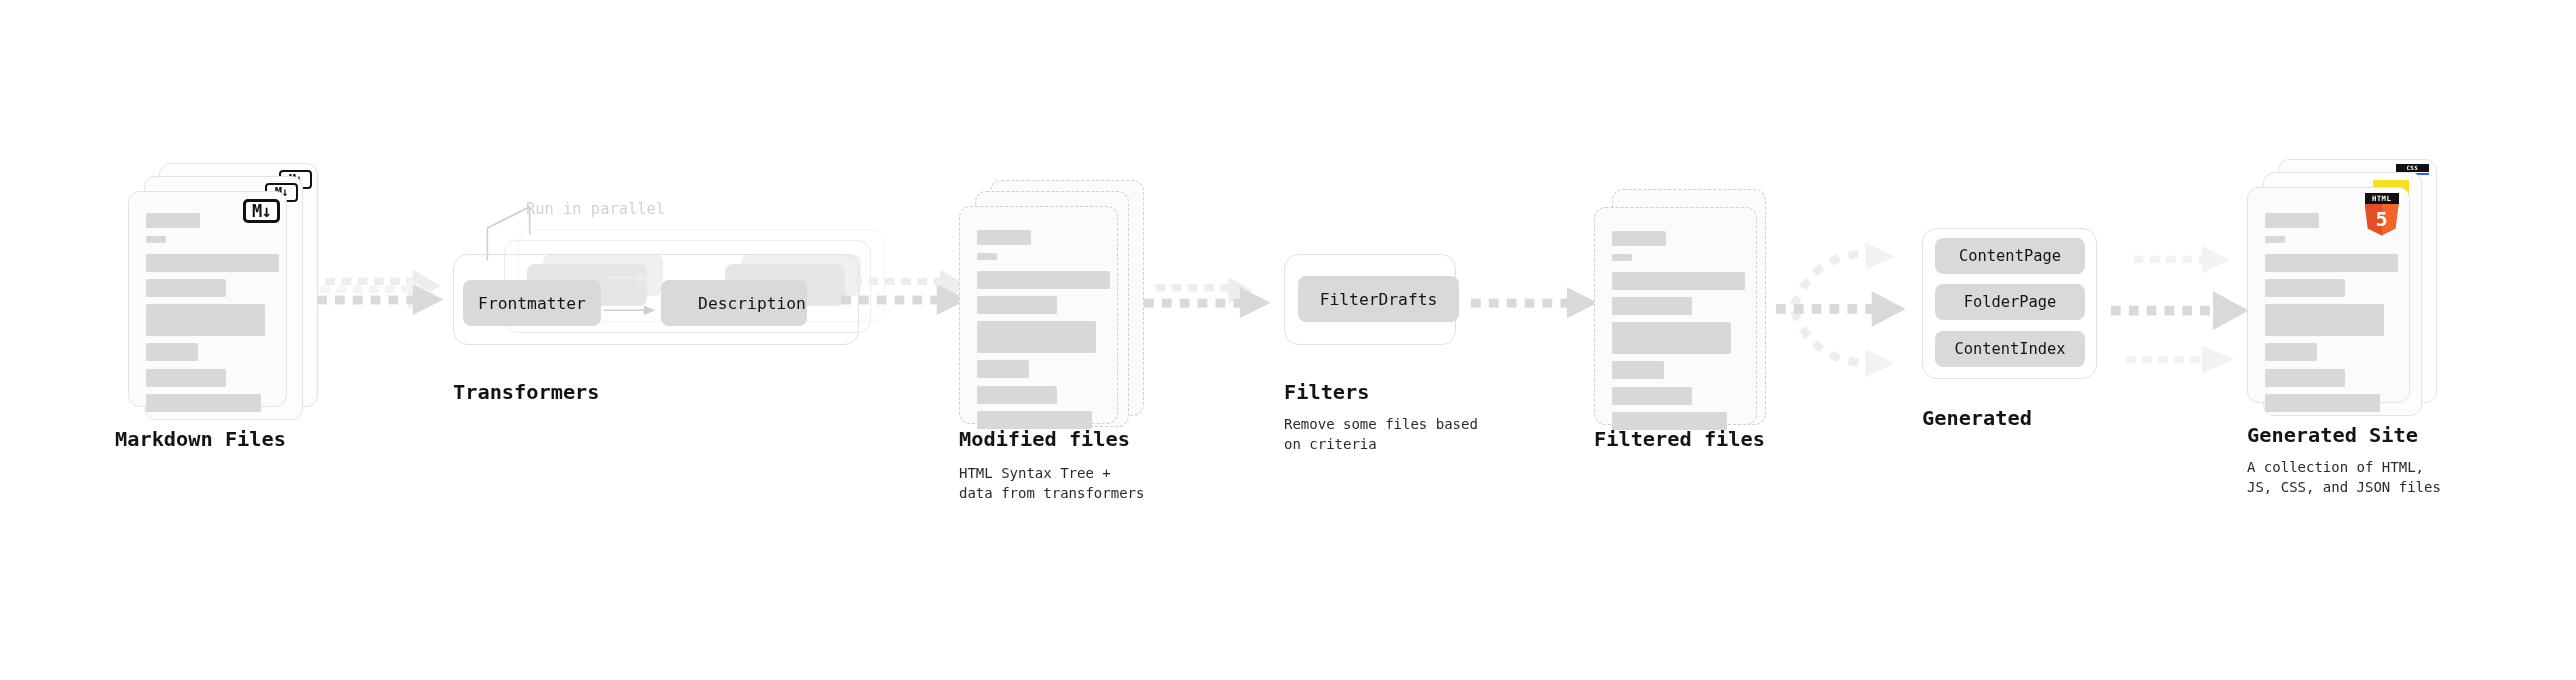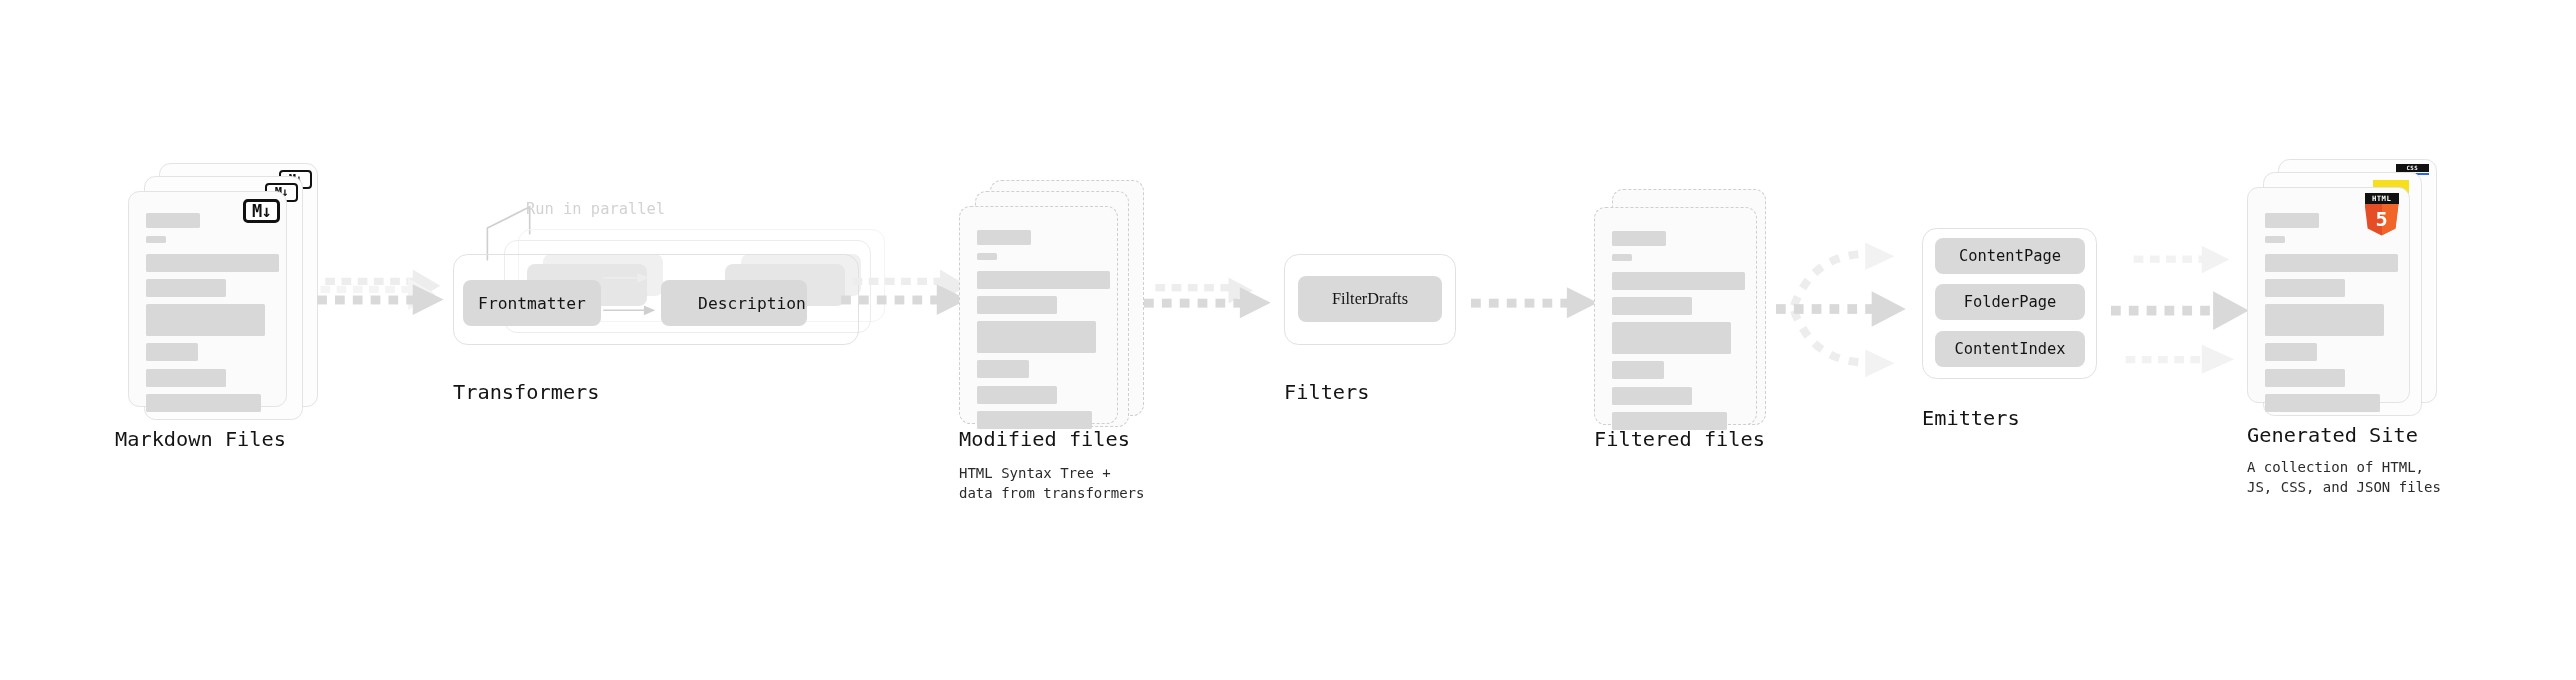--- a/index.html
+++ b/index.html
@@ -19,21 +19,21 @@
   .sheet.dashed{border:1.6px dashed #cfcfcf;background:#fbfbfb;}
   .sheet.ghost{background:#fdfdfd;}
   .lines{position:absolute;left:18px;top:21px;}
   .ln{background:#d8d8d8;border-radius:1.6px;height:15.4px;margin-bottom:7.3px;}
   .ln.h{height:18px;}
   .ln.tiny{height:7.3px;margin-bottom:10.6px;}
 
   
   .cap-title{
     position:absolute;font-size:20.3px;letter-spacing:0px;
-    color:#141414;white-space:nowrap;font-weight:400;
+    color:#141414;white-space:nowrap;font-weight:700;
   }
   .cap-sub{
     position:absolute;font-size:14px;line-height:20.3px;color:#2a2a2a;
     white-space:pre;
   }
 
   
   .md-badge{
     position:absolute;border:3.3px solid #111;border-radius:4.9px;background:#fff;
     display:flex;align-items:center;justify-content:center;
@@ -236,22 +236,24 @@
         <rect x="22" y="18" width="12" height="11"></rect>
       <rect x="44" y="18" width="12" height="11"></rect>
         <rect x="66" y="18" width="12" height="11"></rect>
       <rect x="88" y="18" width="12" height="11"></rect>
         <rect x="110" y="18" width="12" height="11"></rect>
       <polygon points="118,4 156,23 118,42"></polygon>
     </g>
   </svg>
 
   <div class="gbox" style="left:1284px;top:254px;width:172px;height:91px;border-radius:14.6px;"></div>
-  <div class="pill" style="left:1298px;top:276px;width:144px;height:46px;font-family:Liberation Serif, serif;">FilterDrafts</div>
+  <div class="pill" style="left:1298px;top:276px;width:161px;height:46px;">FilterDrafts</div>
   <div class="cap-title" style="left:1284px;top:380px;">Filters</div>
+  <div class="cap-sub" style="left:1284px;top:414px;">Remove some files based
+on criteria</div>
 
   <svg style="left:1471px;top:284px;width:130px;height:57px;" viewBox="0 0 160 70" width="130" height="57">
     <g fill="#d9d9d9">
       <rect x="0" y="18" width="12" height="11"></rect>
         <rect x="22" y="18" width="12" height="11"></rect>
       <rect x="44" y="18" width="12" height="11"></rect>
         <rect x="66" y="18" width="12" height="11"></rect>
       <rect x="88" y="18" width="12" height="11"></rect>
         <rect x="110" y="18" width="12" height="11"></rect>
       <polygon points="118,4 156,23 118,42"></polygon>
@@ -291,21 +293,21 @@
       <rect x="88" y="84" width="12" height="12"></rect>
         <rect x="110" y="84" width="12" height="12"></rect>
       <polygon points="118,68 160,90 118,112"></polygon>
     </g>
   </svg>
 
   <div class="gbox" style="left:1922px;top:228px;width:175px;height:151px;border-radius:14.6px;"></div>
   <div class="pill" style="left:1935px;top:238px;width:150px;height:36px;font-size:15.4px;">ContentPage</div>
   <div class="pill" style="left:1935px;top:284px;width:150px;height:36px;font-size:15.4px;">FolderPage</div>
   <div class="pill" style="left:1935px;top:331px;width:150px;height:36px;font-size:15.4px;">ContentIndex</div>
-  <div class="cap-title" style="left:1922px;top:406px;">Emitters</div>
+  <div class="cap-title" style="left:1922px;top:406px;">Generated</div>
 
   <svg style="left:2111px;top:236px;width:154px;height:146px;" viewBox="0 0 190 180" width="154" height="146">
     <g fill="#f2f2f2">
       <rect x="28" y="24" width="12" height="9"></rect>
         <rect x="48" y="24" width="12" height="9"></rect>
       <rect x="68" y="24" width="12" height="9"></rect>
         <rect x="88" y="24" width="12" height="9"></rect>
       <rect x="108" y="24" width="12" height="9"></rect>
       <polygon points="112,12 146,29 112,46"></polygon>
     </g>

